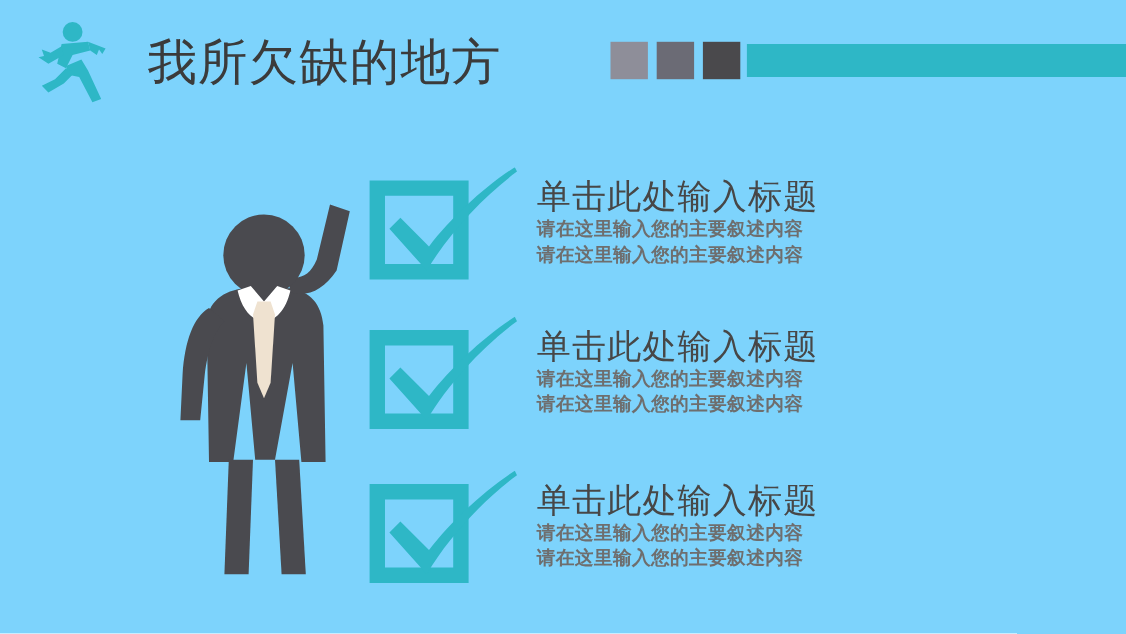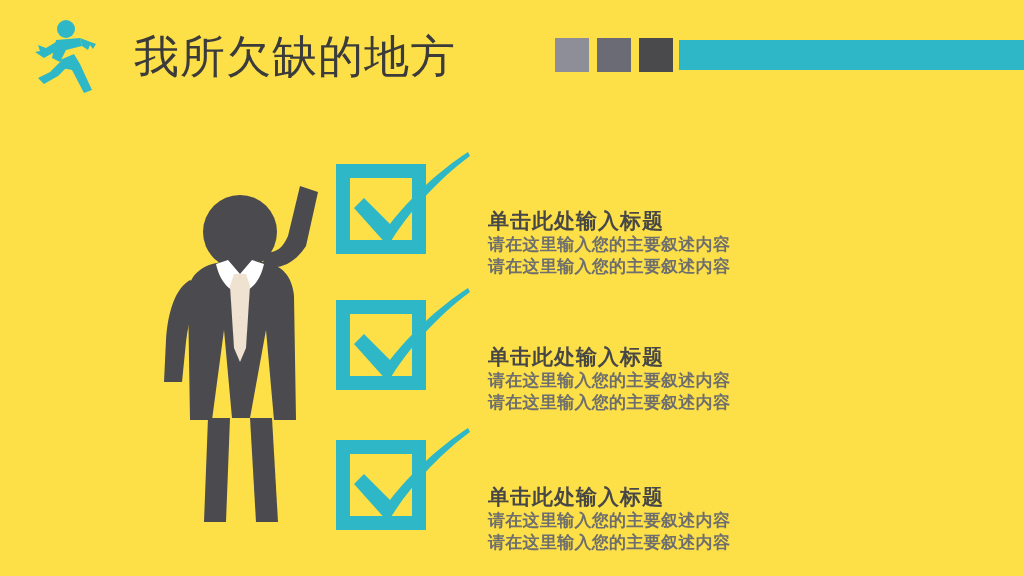--- a/index.html
+++ b/index.html
@@ -7,21 +7,21 @@
     padding: 0;
     background: #ffffff;
   }
   body {
     font-family: "Liberation Sans", "DejaVu Sans", sans-serif;
   }
   #slide {
     position: relative;
     width: 1024px;
     height: 576px;
-    background: #fde047;
+    background: #7dd3fc;
     overflow: hidden;
   }
 
   
   #logo {
     position: absolute;
     left: 22px;
     top: 12px;
     width: 86px;
     height: 86px;
@@ -88,27 +88,26 @@
     width: 140px;
     height: 112px;
   }
   .row-text {
     position: absolute;
     left: 158px;
     top: 8px;
     width: 530px;
   }
   .row-heading {
-    font-size: 21px;
-    font-weight: 700;
+    font-size: 31px;
+    font-weight: 400;
     color: #474747;
     line-height: 1.24;
     letter-spacing: 1px;
     white-space: nowrap;
-    margin-top: 48px;
   }
   .row-body-line {
     font-size: 17px;
     font-weight: 700;
     color: #6e6e6e;
     line-height: 1.3;
     letter-spacing: 0.3px;
     white-space: nowrap;
   }
 </style>

